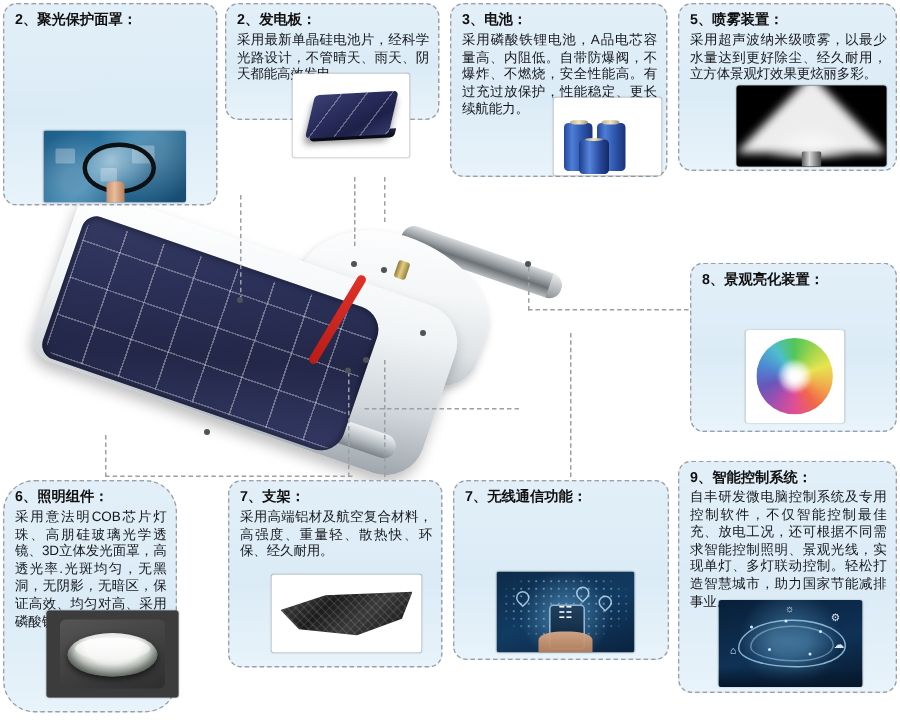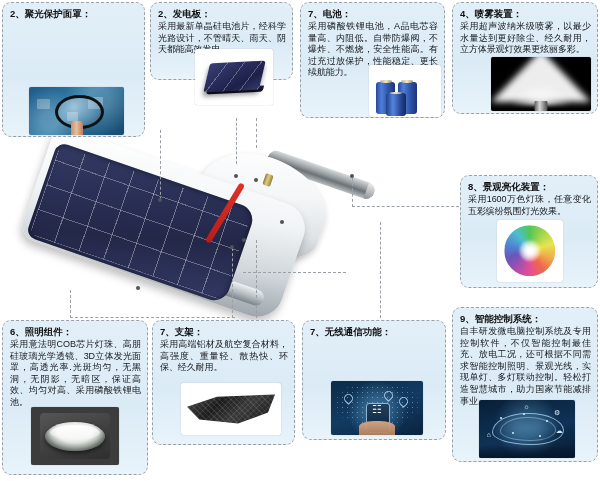--- a/index.html
+++ b/index.html
@@ -342,48 +342,47 @@
   <div class="panel" style="left:150px;top:2px;width:143px;height:78px;">
     <div class="p-title">2、发电板：</div>
     <div class="p-body">采用最新单晶硅电池片，经科学光路设计，不管晴天、雨天、阴天都能高效发电。</div>
     <div class="photo ph-cell" style="left:44px;top:46px;width:78px;height:56px;">
       <div class="base"></div>
       <div class="cell"></div>
     </div>
   </div>
 
   <div class="panel" style="left:300px;top:2px;width:145px;height:116px;">
-    <div class="p-title">7、电池：</div>
+    <div class="p-title">3、电池：</div>
     <div class="p-body">采用磷酸铁锂电池，A品电芯容量高、内阻低。自带防爆阀，不爆炸、不燃烧，安全性能高。有过充过放保护，性能稳定、更长续航能力。</div>
     <div class="photo ph-batt" style="left:68px;top:62px;width:72px;height:52px;">
       <div class="c b1"></div>
       <div class="c b2"></div>
       <div class="c b3"></div>
     </div>
   </div>
 
   <div class="panel" style="left:452px;top:2px;width:146px;height:112px;">
-    <div class="p-title">4、喷雾装置：</div>
+    <div class="p-title">5、喷雾装置：</div>
     <div class="p-body">采用超声波纳米级喷雾，以最少水量达到更好除尘、经久耐用，立方体景观灯效果更炫丽多彩。</div>
     <div class="photo ph-mist" style="left:38px;top:54px;width:100px;height:54px;">
       <div class="cone"></div>
       <div class="glow"></div>
       <div class="noz"></div>
     </div>
   </div>
 
   <div class="panel" style="left:460px;top:175px;width:138px;height:113px;">
     <div class="p-title">8、景观亮化装置：</div>
-    <div class="p-body">采用1600万色灯珠，任意变化五彩缤纷氛围灯光效果。</div>
     <div class="photo ph-wheel" style="left:36px;top:44px;width:66px;height:62px;">
       <div class="w"></div>
     </div>
   </div>
 
-  <div class="panel" style="left:2px;top:320px;width:146px;height:155px;">
+  <div class="panel" style="left:2px;top:320px;width:116px;height:155px;border-radius:21px;">
     <div class="p-title">6、照明组件：</div>
     <div class="p-body">采用意法明COB芯片灯珠、高朋硅玻璃光学透镜、3D立体发光面罩，高透光率.光斑均匀，无黑洞，无阴影，无暗区，保证高效、均匀对高、采用磷酸铁锂电池。</div>
     <div class="photo ph-lens" style="left:28px;top:86px;width:88px;height:58px;">
       <div class="body"></div>
       <div class="ring"></div>
     </div>
   </div>
 
   <div class="panel" style="left:152px;top:320px;width:143px;height:125px;">
     <div class="p-title">7、支架：</div>

